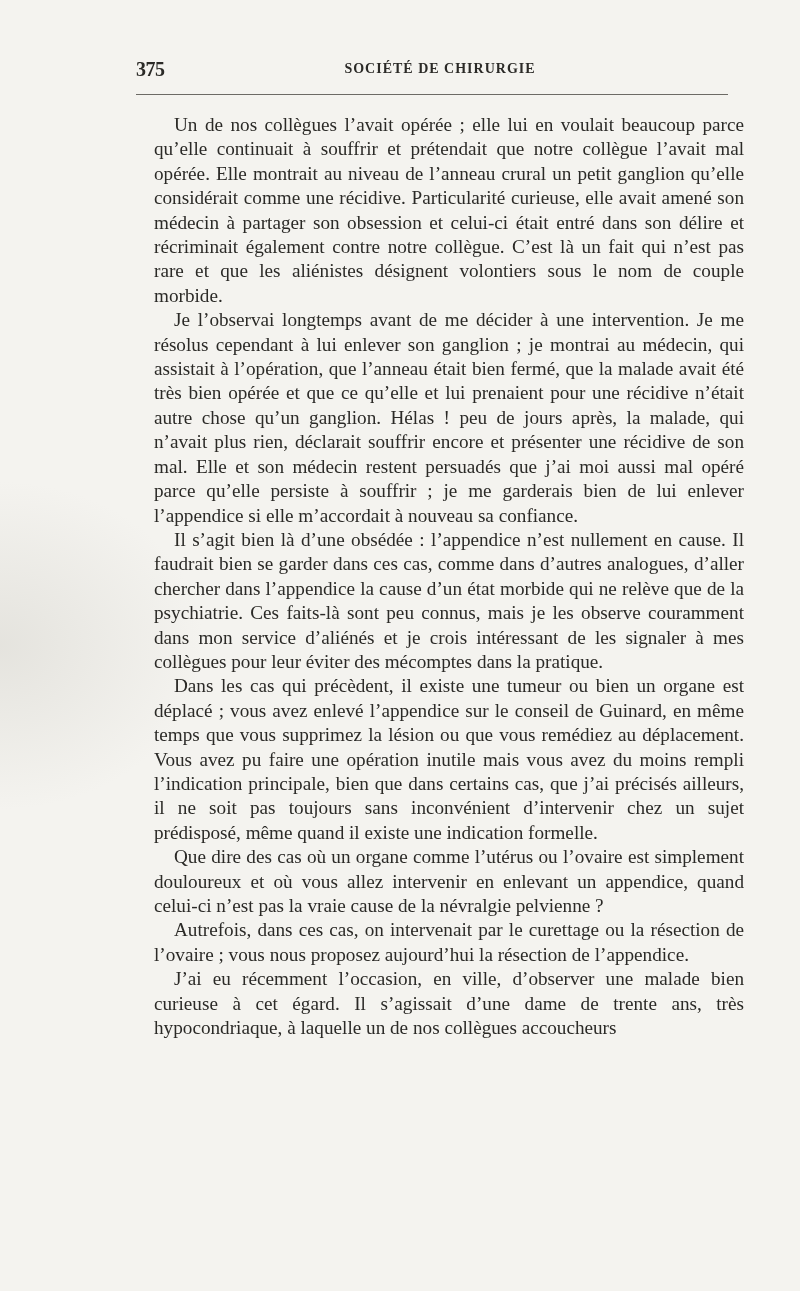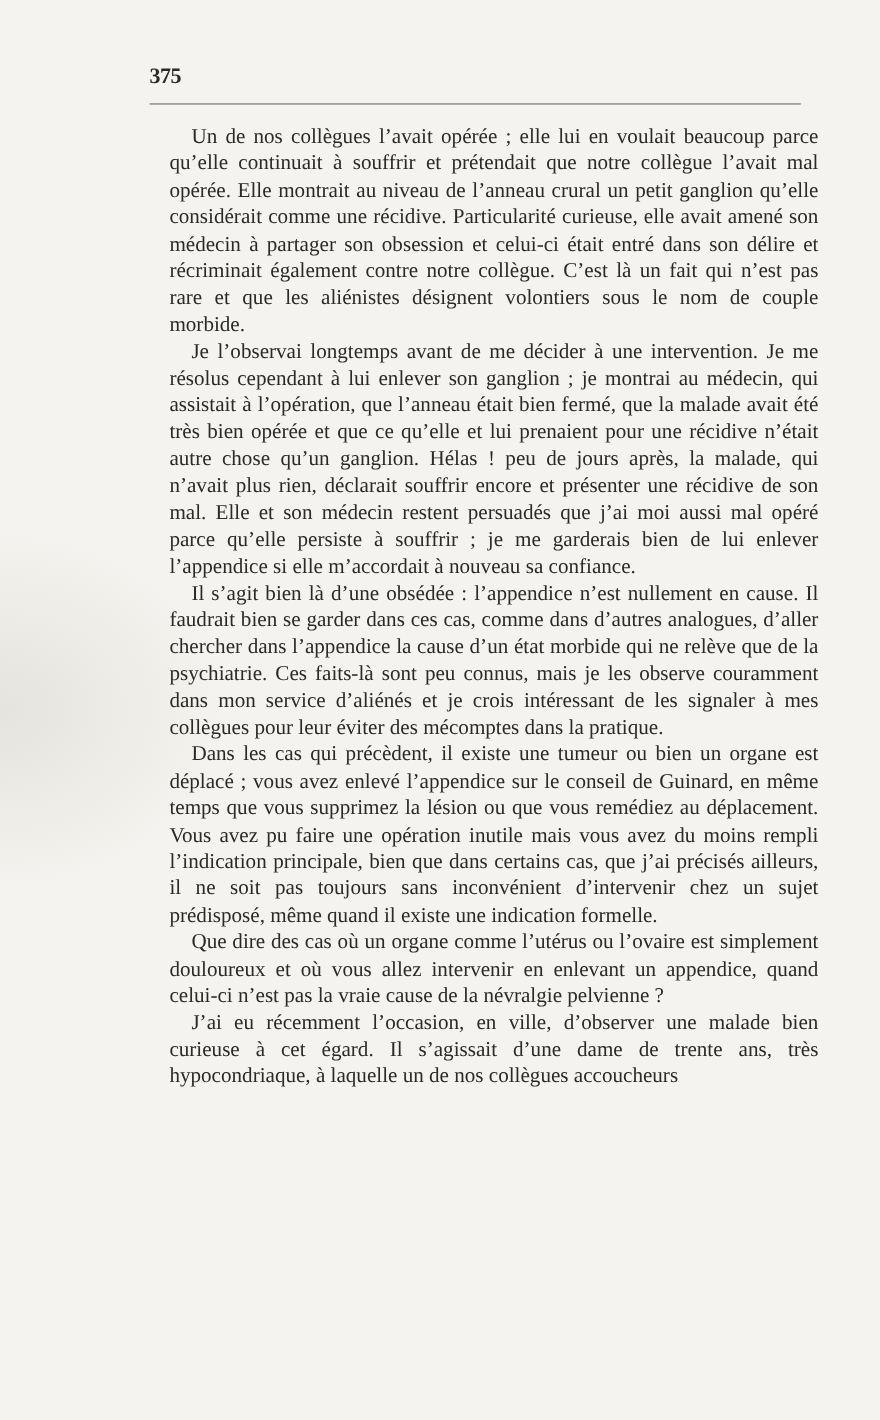--- a/index.html
+++ b/index.html
@@ -66,24 +66,26 @@
       text-indent: 20px;
       hyphens: manual;
     }
   </style>
 </head>
 <body>
 
 <div class="page">
   <div class="header">
     <span class="page-number">375</span>
+    <div class="running-title">SOCIÉTÉ DE CHIRURGIE</div>
   </div>
   <div class="header-rule"></div>
 
   <div class="body-text">
     <p>Un de nos collègues l’avait opérée ; elle lui en voulait beaucoup parce qu’elle continuait à souffrir et prétendait que notre collègue l’avait mal opérée. Elle montrait au niveau de l’anneau crural un petit ganglion qu’elle considérait comme une récidive. Particularité curieuse, elle avait amené son médecin à partager son obsession et celui-ci était entré dans son délire et récriminait également contre notre collègue. C’est là un fait qui n’est pas rare et que les aliénistes désignent volontiers sous le nom de couple morbide.</p>
     <p>Je l’observai longtemps avant de me décider à une intervention. Je me résolus cependant à lui enlever son ganglion ; je montrai au médecin, qui assistait à l’opération, que l’anneau était bien fermé, que la malade avait été très bien opérée et que ce qu’elle et lui prenaient pour une récidive n’était autre chose qu’un ganglion. Hélas ! peu de jours après, la malade, qui n’avait plus rien, déclarait souffrir encore et présenter une récidive de son mal. Elle et son médecin restent persuadés que j’ai moi aussi mal opéré parce qu’elle persiste à souffrir ; je me garderais bien de lui enlever l’appendice si elle m’accordait à nouveau sa confiance.</p>
     <p>Il s’agit bien là d’une obsédée : l’appendice n’est nullement en cause. Il faudrait bien se garder dans ces cas, comme dans d’autres analogues, d’aller chercher dans l’appendice la cause d’un état morbide qui ne relève que de la psychiatrie. Ces faits-là sont peu connus, mais je les observe couramment dans mon service d’aliénés et je crois intéressant de les signaler à mes collègues pour leur éviter des mécomptes dans la pratique.</p>
     <p>Dans les cas qui précèdent, il existe une tumeur ou bien un organe est déplacé ; vous avez enlevé l’appendice sur le conseil de Guinard, en même temps que vous supprimez la lésion ou que vous remédiez au déplacement. Vous avez pu faire une opération inutile mais vous avez du moins rempli l’indication principale, bien que dans certains cas, que j’ai précisés ailleurs, il ne soit pas toujours sans inconvénient d’intervenir chez un sujet prédisposé, même quand il existe une indication formelle.</p>
     <p>Que dire des cas où un organe comme l’utérus ou l’ovaire est simplement douloureux et où vous allez intervenir en enlevant un appendice, quand celui-ci n’est pas la vraie cause de la névralgie pelvienne ?</p>
+    <p>Autrefois, dans ces cas, on intervenait par le curettage ou la résection de l’ovaire ; vous nous proposez aujourd’hui la résection de l’appendice.</p>
     <p>J’ai eu récemment l’occasion, en ville, d’observer une malade bien curieuse à cet égard. Il s’agissait d’une dame de trente ans, très hypocondriaque, à laquelle un de nos collègues accoucheurs</p>
   </div>
 </div>
 
 </body></html>

